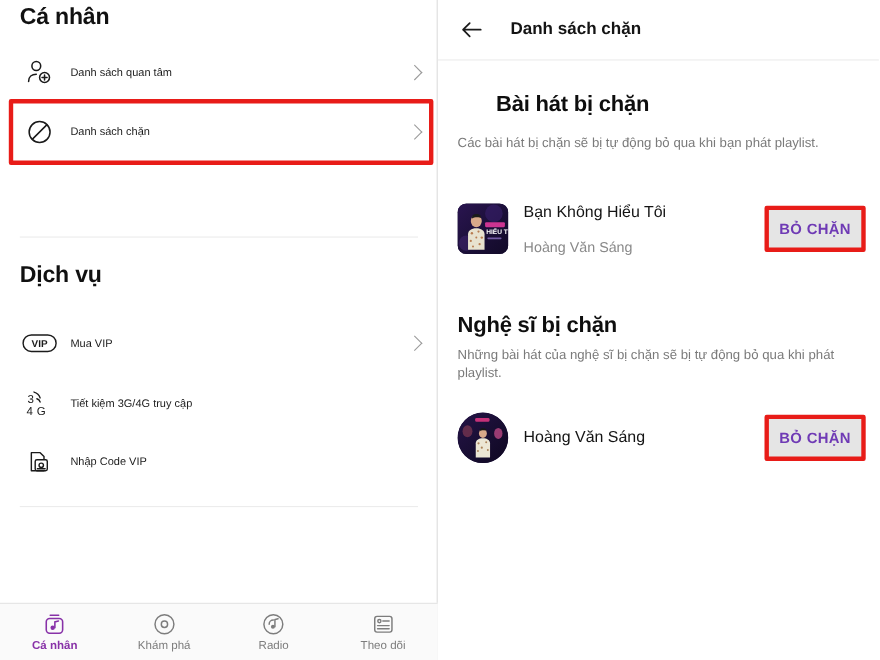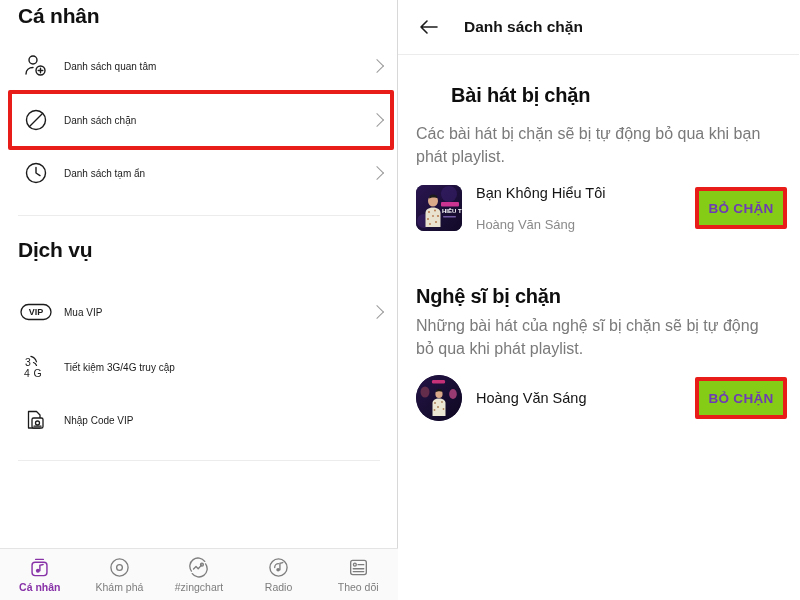--- a/index.html
+++ b/index.html
@@ -113,21 +113,21 @@
   }
 
   .blk-heading {
     position: absolute; left: 18px;
     font-size: 20px; font-weight: bold; color: #0e0e0e;
     letter-spacing: -0.2px;
   }
   .blk-desc {
     position: absolute; left: 18px;
     width: 360px;
-    font-size: 16px; color: #7a7a7a; line-height: 1.45;
+    font-size: 12px; color: #7a7a7a; line-height: 1.45;
   }
 
   .item-row {
     position: absolute; left: 0; width: 401px; height: 56px;
     display: flex; align-items: center;
   }
   .thumb-sq {
     margin-left: 18px;
     width: 46px; height: 46px; border-radius: 8px;
     overflow: hidden; flex: 0 0 46px;
@@ -142,21 +142,21 @@
   .item-text { margin-left: 14px; display: flex; flex-direction: column; gap: 16px; }
   .item-title { font-size: 14.5px; color: #141414; }
   .item-sub { font-size: 13px; color: #8a8a8a; }
 
   .unblock-btn {
     position: absolute;
     right: 12px;
     display: flex; align-items: center; justify-content: center;
     font-size: 13.5px; font-weight: bold; letter-spacing: 0.3px;
     color: #6f3ab5;
-    background: #84cc16;
+    background: #e5e5e5;
     border: 4px solid #e81c18;
     width: 92px; height: 42px;
     border-radius: 2px;
   }
 
   svg { display: block; }
 </style>
 </head>
 <body>
 
@@ -183,30 +183,20 @@
       <span class="menu-icon">
         <svg width="26" height="26" viewBox="0 0 26 26" fill="none" stroke="#1b1b1b" stroke-width="1.4">
           <circle cx="13" cy="13" r="9.5"></circle>
           <line x1="6.5" y1="19.5" x2="19.5" y2="6.5" stroke-linecap="round"></line>
         </svg>
       </span>
       <span class="menu-label">Danh sách chặn</span>
       <span class="chev"></span>
     </div>
 
-    <div class="menu-row" style="top:147px;">
-      <span class="menu-icon">
-        <svg width="26" height="26" viewBox="0 0 26 26" fill="none" stroke="#1b1b1b" stroke-width="1.4">
-          <circle cx="13" cy="13" r="9.5"></circle>
-          <path d="M13 7.5V13l4 2.6" stroke-linecap="round" stroke-linejoin="round"></path>
-        </svg>
-      </span>
-      <span class="menu-label">Danh sách tạm ẩn</span>
-      <span class="chev"></span>
-    </div>
 
     <div class="divider" style="top:215px;"></div>
 
     <div class="section-title" id="services-title">Dịch vụ</div>
 
     <div class="menu-row" style="top:286px;">
       <span class="menu-icon">
         <svg width="32" height="20" viewBox="0 0 32 20" fill="none" stroke="#1b1b1b" stroke-width="1.3">
           <rect x="1" y="2.5" width="30" height="15" rx="7.5"></rect>
           <text x="16" y="13.2" font-family="Liberation Sans, sans-serif" font-size="9" font-weight="bold" fill="#1b1b1b" stroke="none" text-anchor="middle">VIP</text>
@@ -260,30 +250,20 @@
       <div class="nav-item">
         <span class="nav-ico">
           <svg width="21" height="21" viewBox="0 0 22 22" fill="none" stroke="#7d7d7d" stroke-width="1.4">
             <circle cx="11" cy="11" r="9"></circle>
             <circle cx="11" cy="11" r="3"></circle>
           </svg>
         </span>
         <span class="nav-label">Khám phá</span>
       </div>
 
-      <div class="nav-item">
-        <span class="nav-ico">
-          <svg width="21" height="21" viewBox="0 0 22 22" fill="none" stroke="#7d7d7d" stroke-width="1.4">
-            <path d="M3.6 14.8A8.6 8.6 0 0117.5 4.6M18.4 7.2A8.6 8.6 0 014.5 17.4" stroke-linecap="round"></path>
-            <path d="M5.8 12.6l2.6-2.6 2.3 2.3 3.9-4.3" stroke-linecap="round" stroke-linejoin="round"></path>
-            <circle cx="14.6" cy="8" r="1.5"></circle>
-          </svg>
-        </span>
-        <span class="nav-label">#zingchart</span>
-      </div>
 
       <div class="nav-item">
         <span class="nav-ico">
           <svg width="21" height="21" viewBox="0 0 22 22" fill="none" stroke="#7d7d7d" stroke-width="1.4">
             <circle cx="11" cy="11" r="9"></circle>
             <path d="M7 11a4 4 0 014-4" stroke-linecap="round"></path>
             <circle cx="10.6" cy="13.4" r="1.9" fill="#7d7d7d" stroke="none"></circle>
             <path d="M12.5 13.4V6.6l3-.8" stroke-linecap="round"></path>
           </svg>
         </span>

